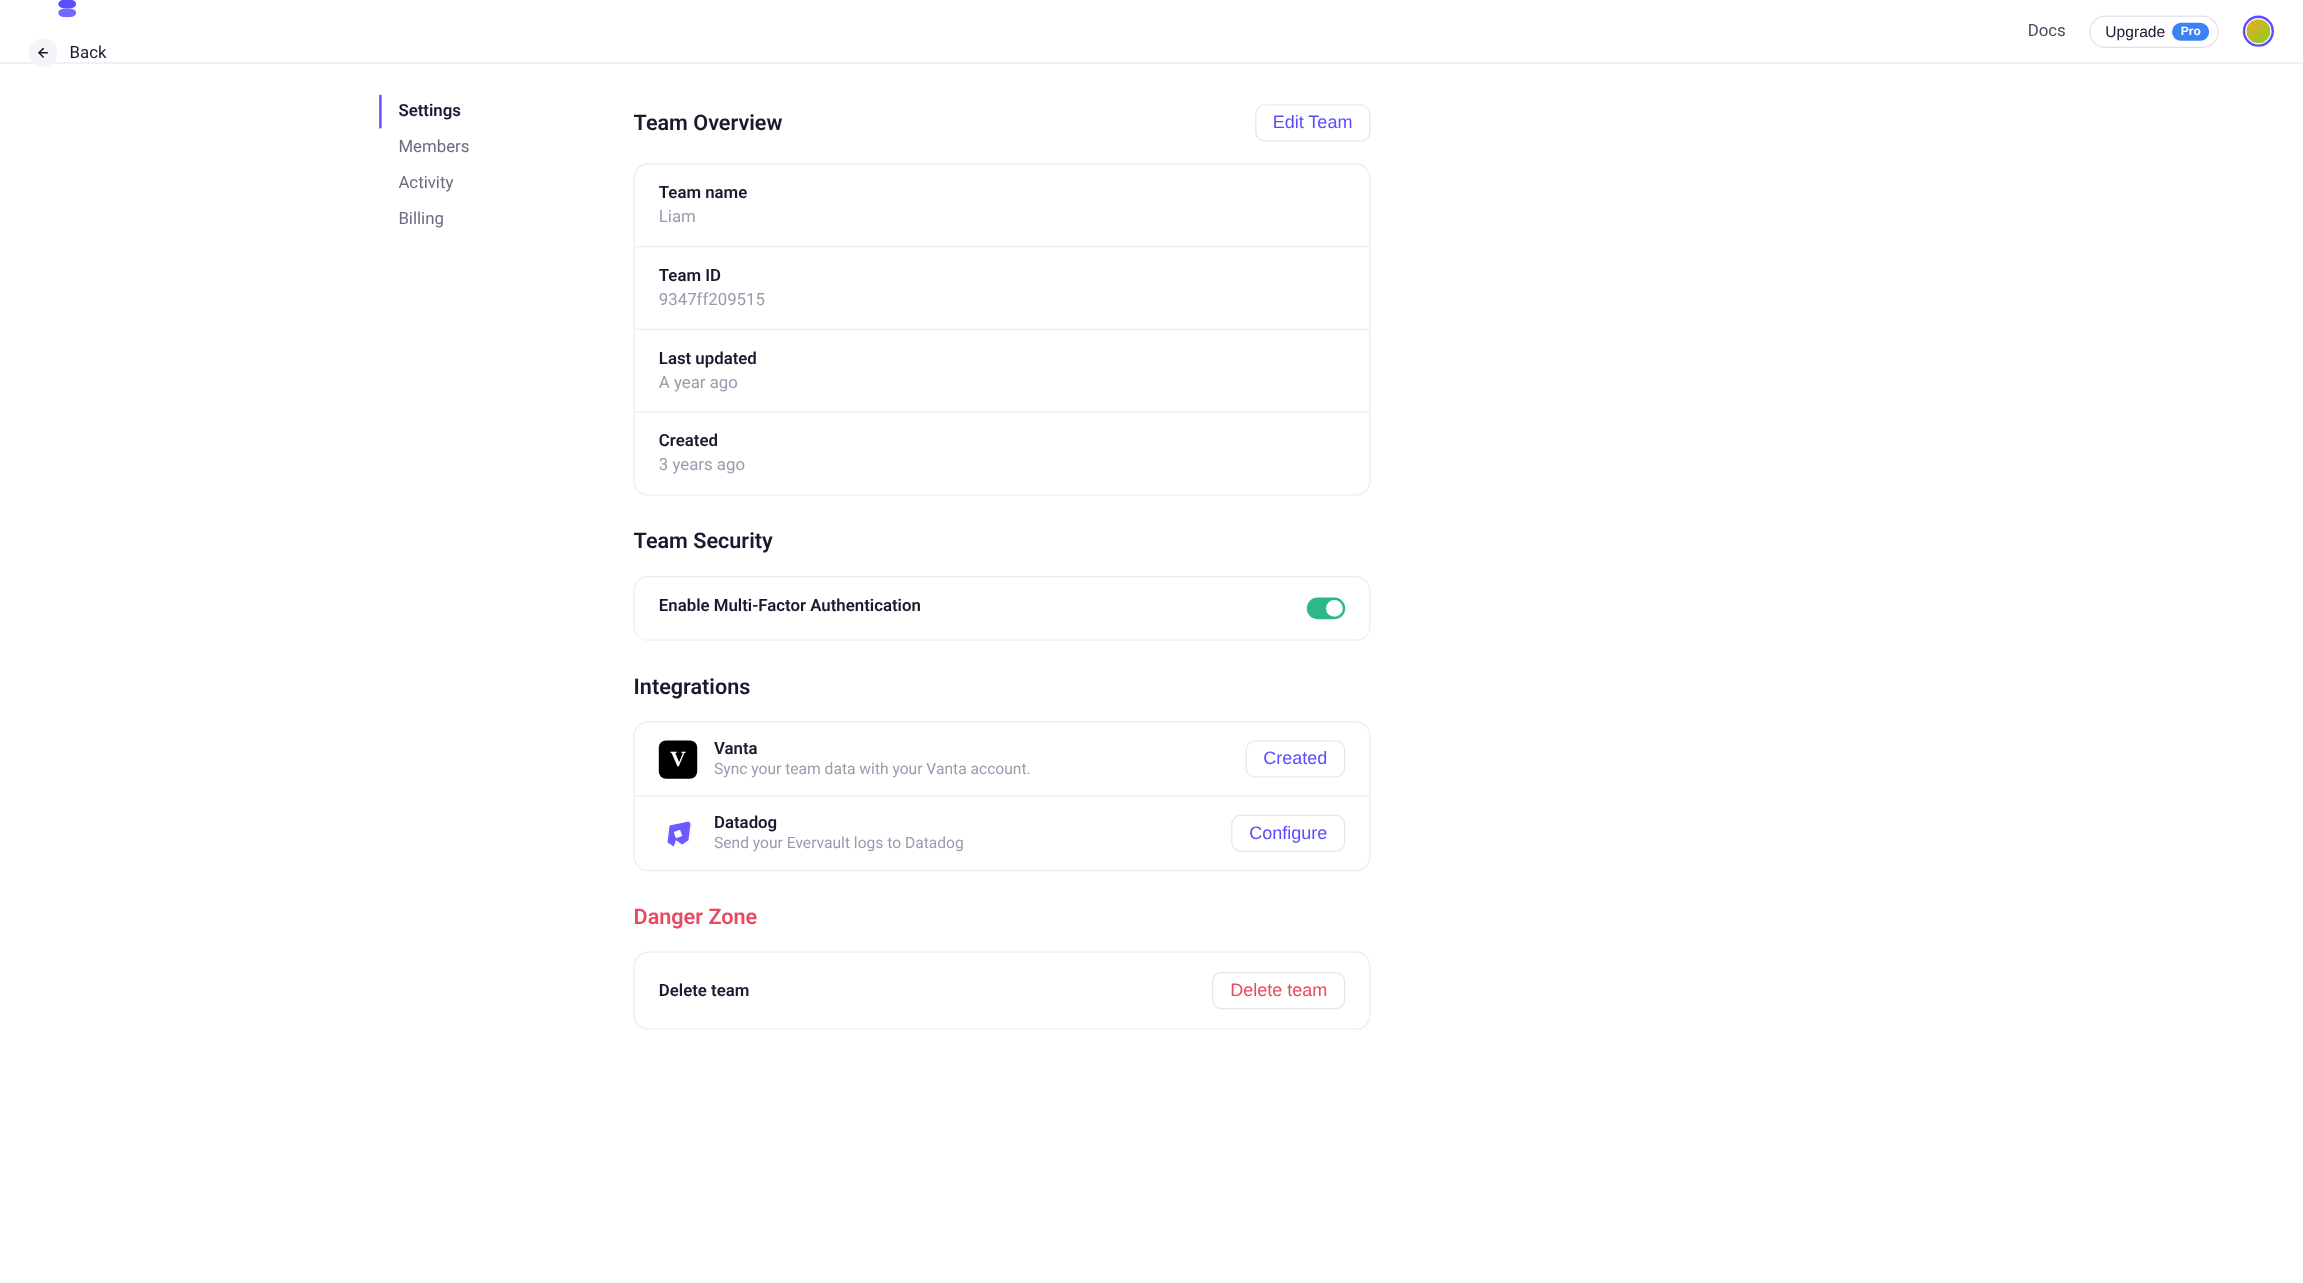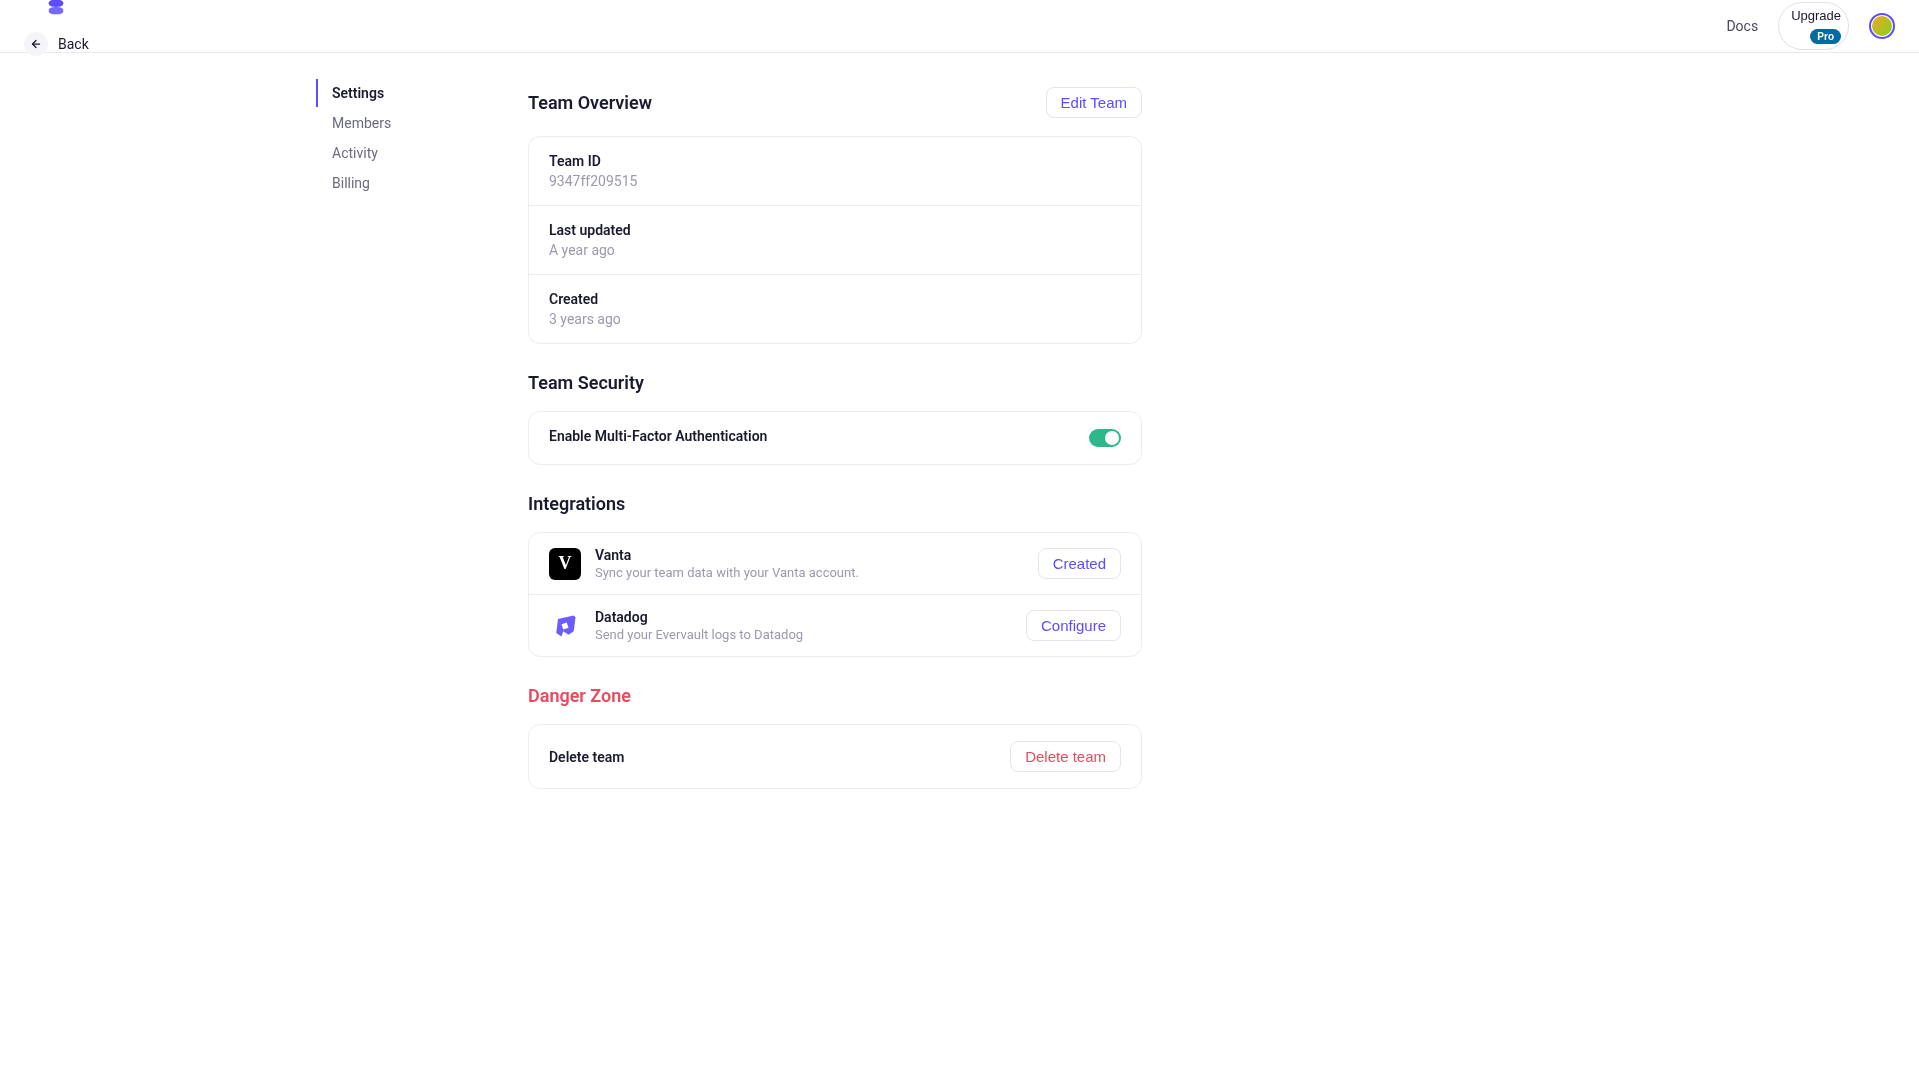--- a/index.html
+++ b/index.html
@@ -61,33 +61,32 @@
       align-items: center;
       gap: 20px;
     }
     .docs-link {
       color: #4a4a5e;
       font-size: 14px;
       text-decoration: none;
     }
     .upgrade-btn {
       display: flex;
-      align-items: flex-end;
+      align-items: center;
       gap: 6px;
       padding: 5px 7px 5px 12px;
       border: 1px solid #e0e0ea;
       border-radius: 999px;
       background: #fff;
       font-size: 13px;
       color: #1a1a2e;
       cursor: pointer;
-      flex-direction: column;
     }
     .pro-badge {
-      background: #0369a1;
+      background: #3b82f6;
       color: #fff;
       font-size: 10px;
       font-weight: 600;
       padding: 2px 7px;
       border-radius: 999px;
     }
     .avatar {
       width: 26px;
       height: 26px;
       border-radius: 50%;
@@ -301,20 +300,26 @@
     <div class="sidebar-item">Billing</div>
   </div>
 
   <div class="content" style="margin-left: 528px;">
 
     <div class="section-header">
       <h2 class="section-title">Team Overview</h2>
       <button class="edit-team-btn">Edit Team</button>
     </div>
     <div class="card">
+      <div class="card-row">
+        <div>
+          <div class="field-label">Team name</div>
+          <div class="field-value">Liam</div>
+        </div>
+      </div>
       <div class="card-row">
         <div>
           <div class="field-label">Team ID</div>
           <div class="field-value">9347ff209515</div>
         </div>
       </div>
       <div class="card-row">
         <div>
           <div class="field-label">Last updated</div>
           <div class="field-value">A year ago</div>

